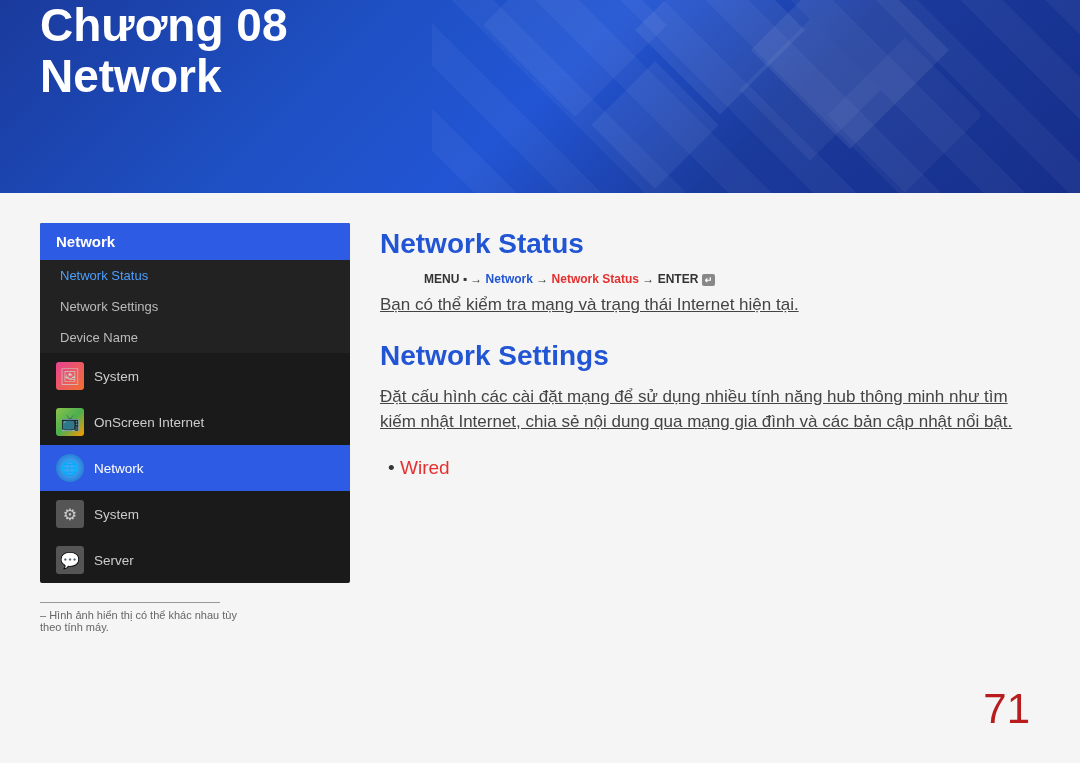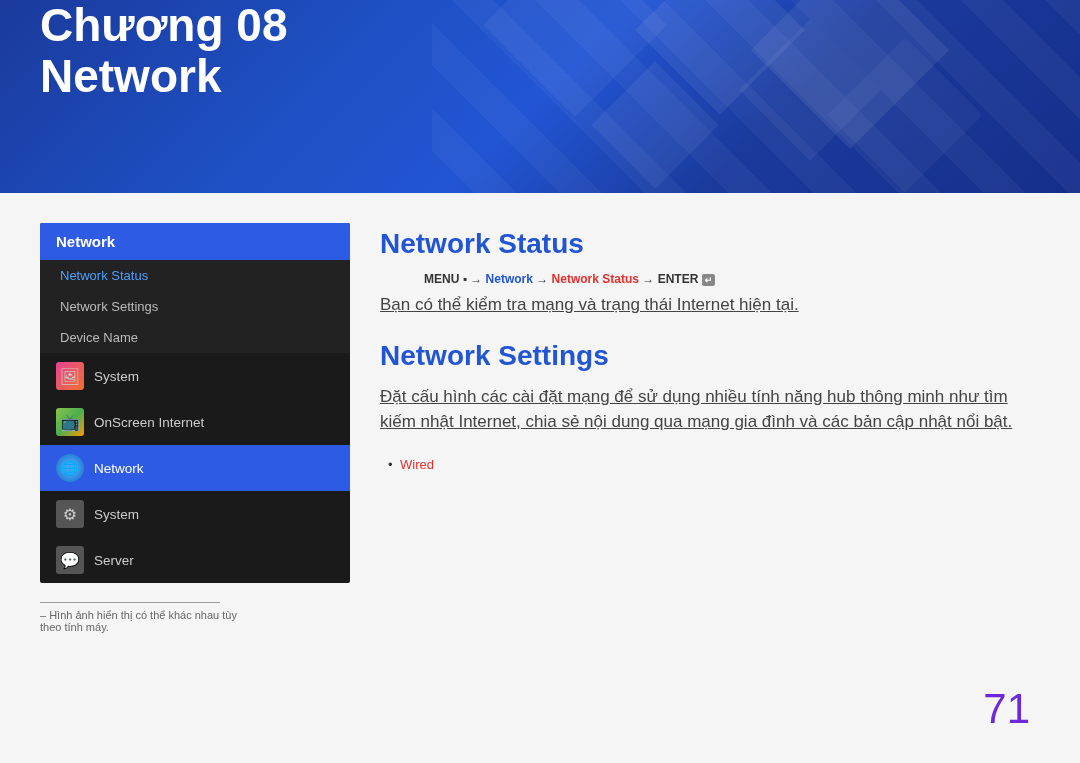--- a/index.html
+++ b/index.html
@@ -201,21 +201,21 @@
     }
 
     .subsection-title {
       font-size: 19px;
       font-weight: bold;
       color: #222;
       margin-bottom: 10px;
     }
 
     .bullet-item {
-      font-size: 13px;
+      font-size: 19px;
       color: #e53030;
       padding-left: 20px;
       position: relative;
     }
 
     .bullet-item::before {
       content: '•';
       position: absolute;
       left: 8px;
       color: #333;
@@ -239,21 +239,21 @@
       font-size: 11px;
       color: #666;
     }
 
     
     .page-number {
       position: absolute;
       bottom: 30px;
       right: 50px;
       font-size: 42px;
-      color: #6d28d9;
+      color: #b91c1c;
       font-weight: 300;
     }
 
     
     .enter-icon {
       display: inline-block;
       background: #888;
       color: white;
       font-size: 9px;
       padding: 1px 3px;

